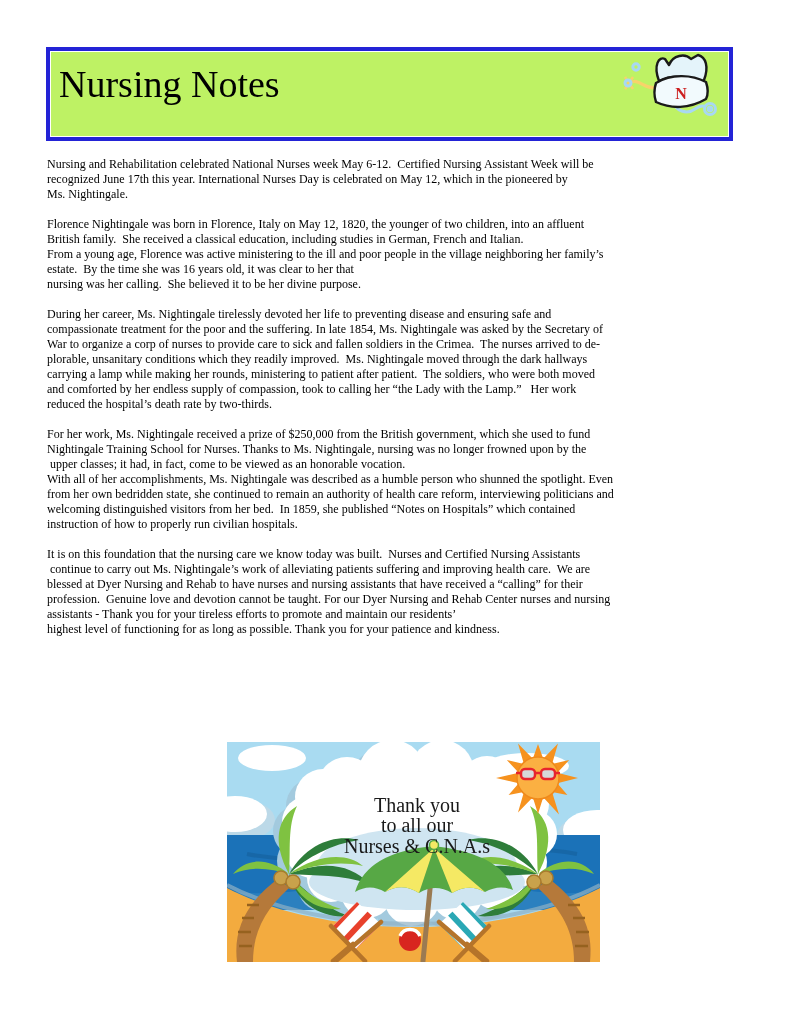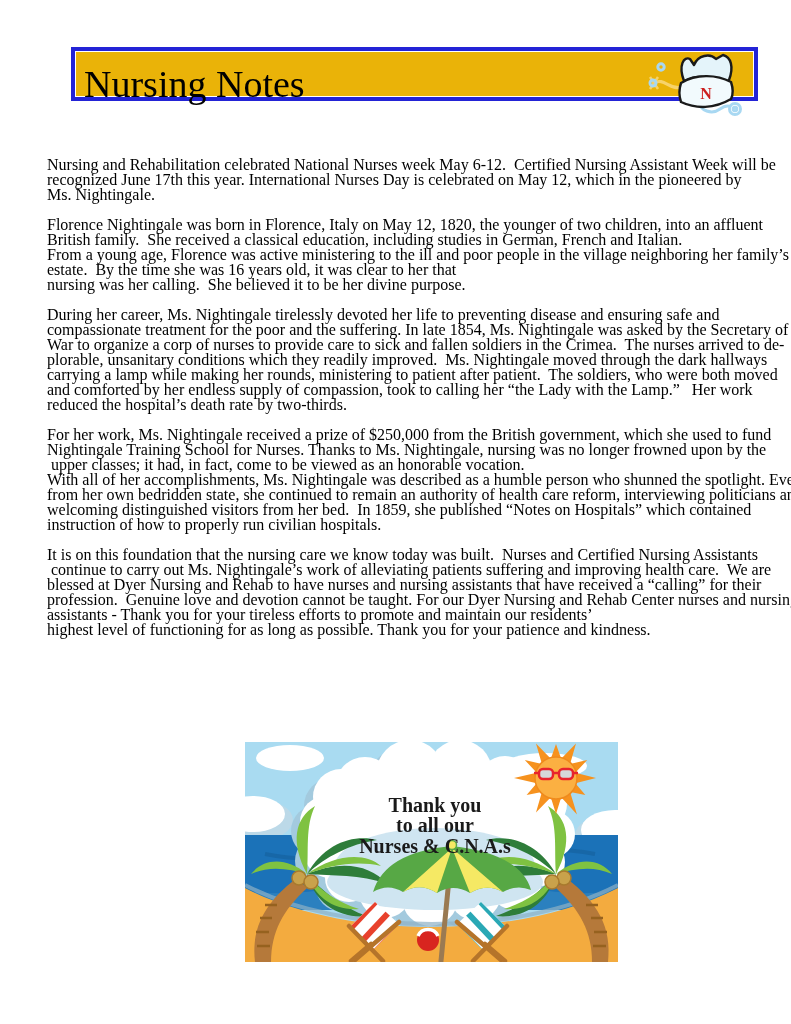--- a/index.html
+++ b/index.html
@@ -2,41 +2,41 @@
 <html><head>
 <meta charset="utf-8">
 <style>
   html,body{margin:0;padding:0;}
   body{
     width:791px;height:1024px;position:relative;background:#ffffff;
     font-family:"Liberation Serif", serif;color:#000;
   }
   
   .header-box{
-    position:absolute;left:46px;top:47px;width:687px;height:54px;
-    border:3px solid #2323d6;box-sizing:border-box;background:#eab308;margin-left:25px;
+    position:absolute;left:46px;top:47px;width:687px;height:94px;
+    border:3px solid #2323d6;box-sizing:border-box;background:#bef264;
   }
   .header-box-inner{
     position:relative;width:100%;height:100%;box-sizing:border-box;
     border:1px solid #2323d6;margin:0;outline:1px solid #ffffff;outline-offset:-2px;
   }
   .page-title{
     position:absolute;left:9px;top:12px;margin:0;
     font-size:38px;font-weight:normal;line-height:1.15;letter-spacing:0px;
     font-family:"Liberation Serif", serif;color:#000;
   }
   .cap-art{position:absolute;right:2px;top:2px;width:104px;height:64px;}
   
   .article{
     position:absolute;left:47px;top:157px;width:712px;
-    font-size:16px;line-height:15px;
+    font-size:12px;line-height:15px;
   }
   .para{white-space:pre;margin:0 0 15px 0;}
   
-  .beach-figure{position:absolute;left:245px;top:742px;width:373px;height:220px;font-weight:bold;}
+  .beach-figure{position:absolute;left:227px;top:742px;width:373px;height:220px;}
   .beach-figure svg{display:block;}
   .cloud-msg{
     font-family:"Liberation Serif", serif;font-size:20px;fill:#1a1a1a;
   }
 </style>
 </head>
 <body>
 
 <div class="header-box">
   <div class="header-box-inner">

